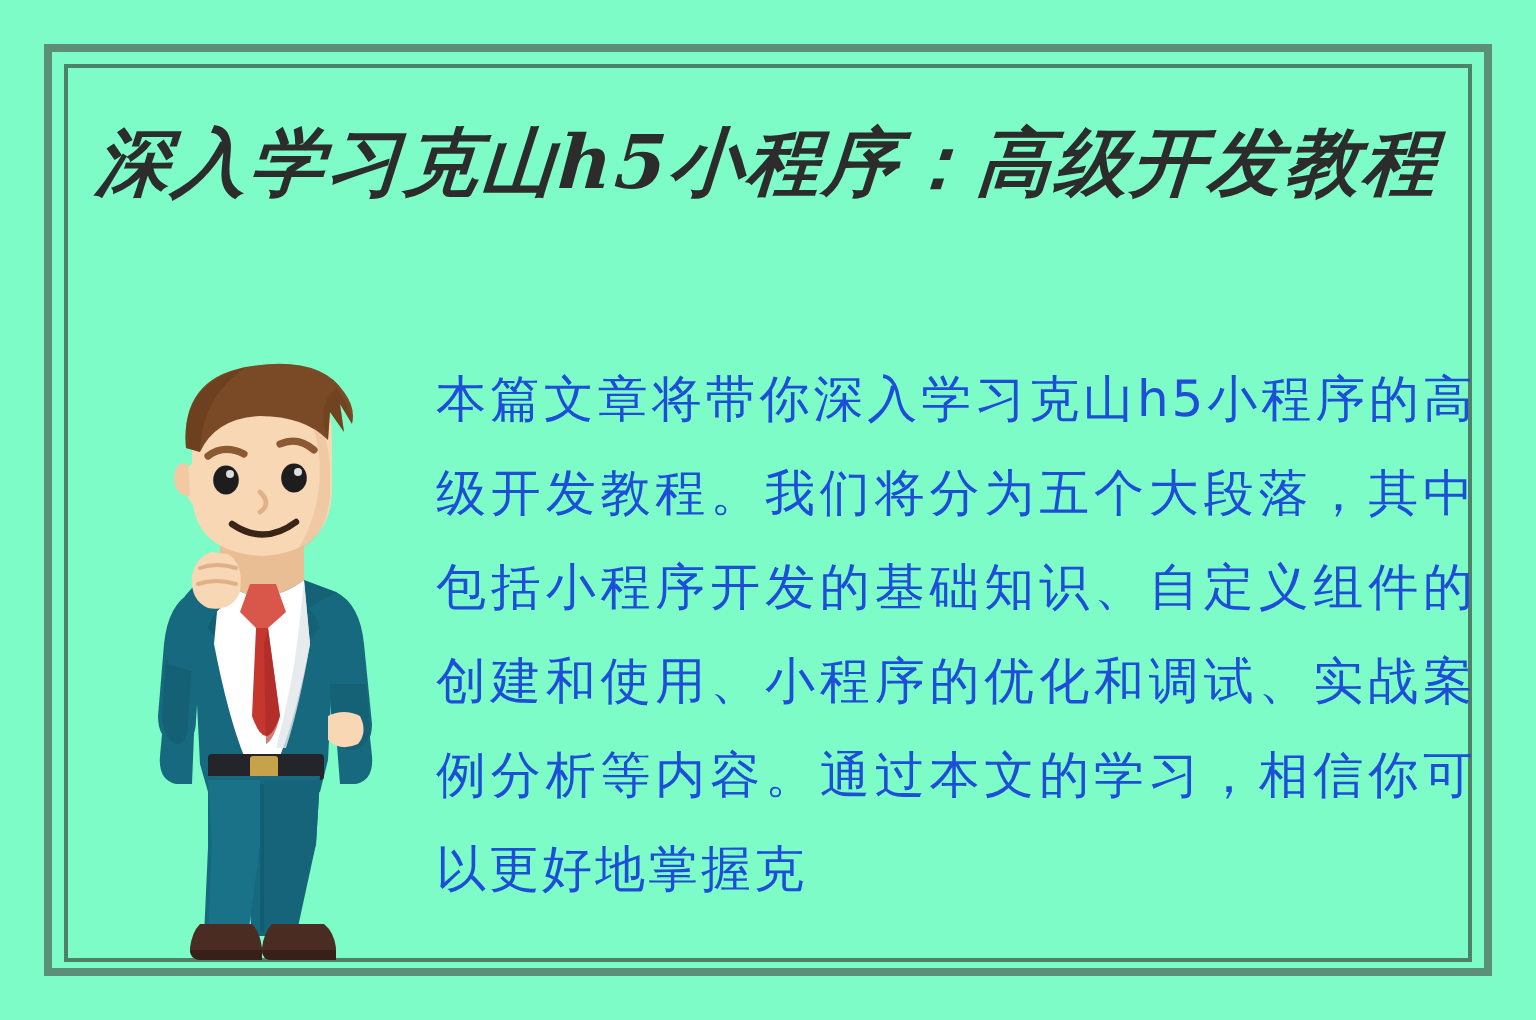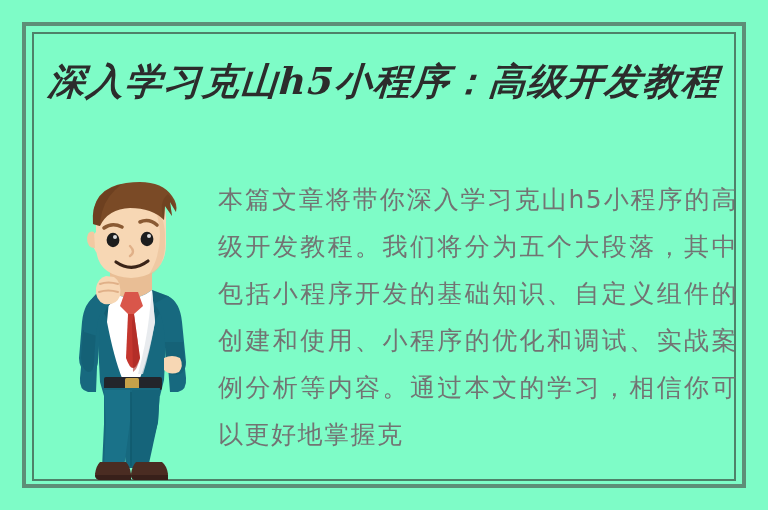--- a/index.html
+++ b/index.html
@@ -60,21 +60,21 @@
     white-space: nowrap;
     transform: skewX(-4deg);
   }
 
   
   .body-copy {
     position: absolute;
     left: 218px;
     top: 176px;
     width: 520px;
-    color: #737373;
+    color: #1d4ed8;
     font-family: "DejaVu Sans", "Liberation Sans", sans-serif;
     font-size: 25px;
     line-height: 47px;
     letter-spacing: 1.5px;
     text-align: justify;
     text-align-last: left;
   }
 
   
   .person {

